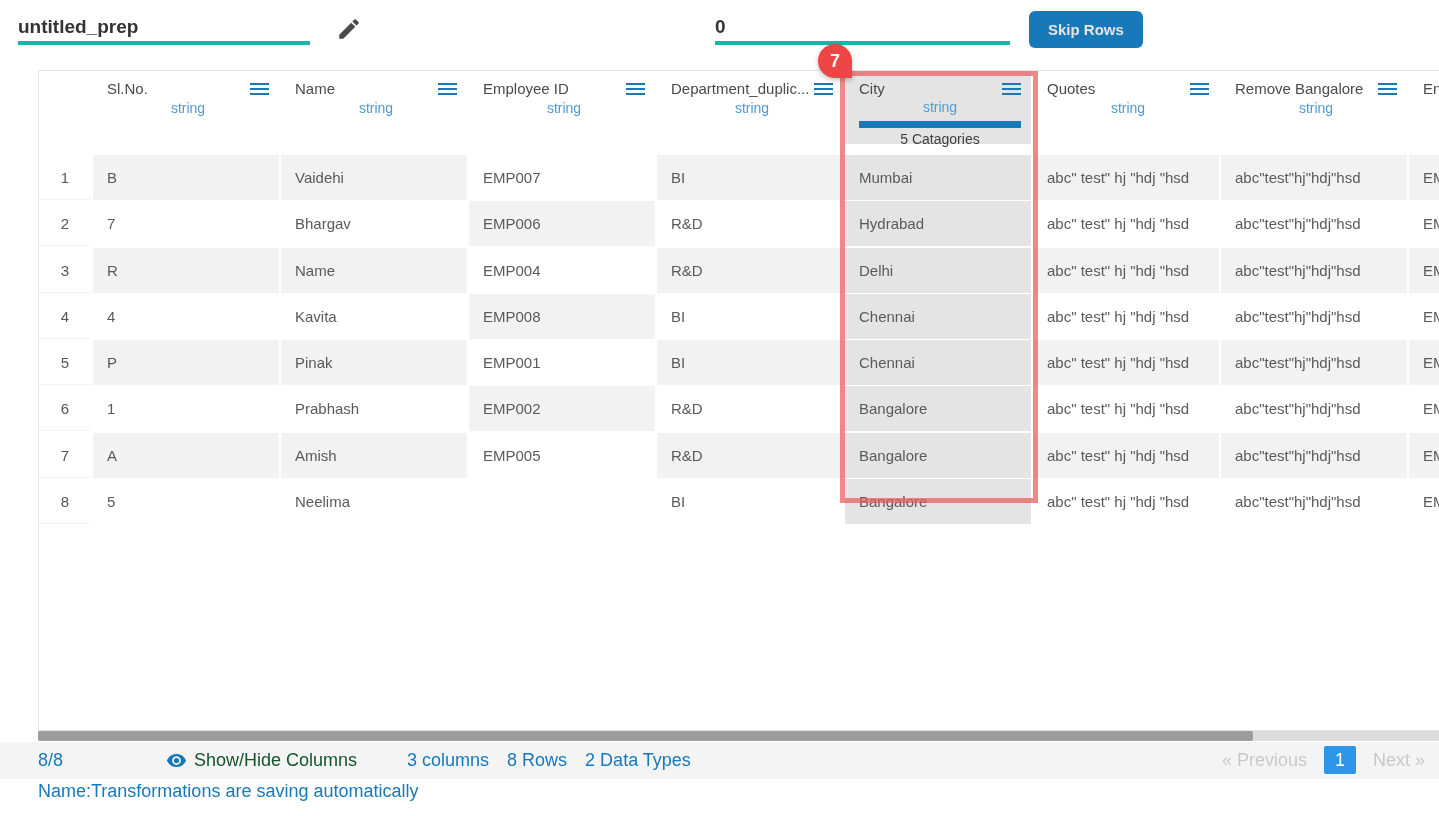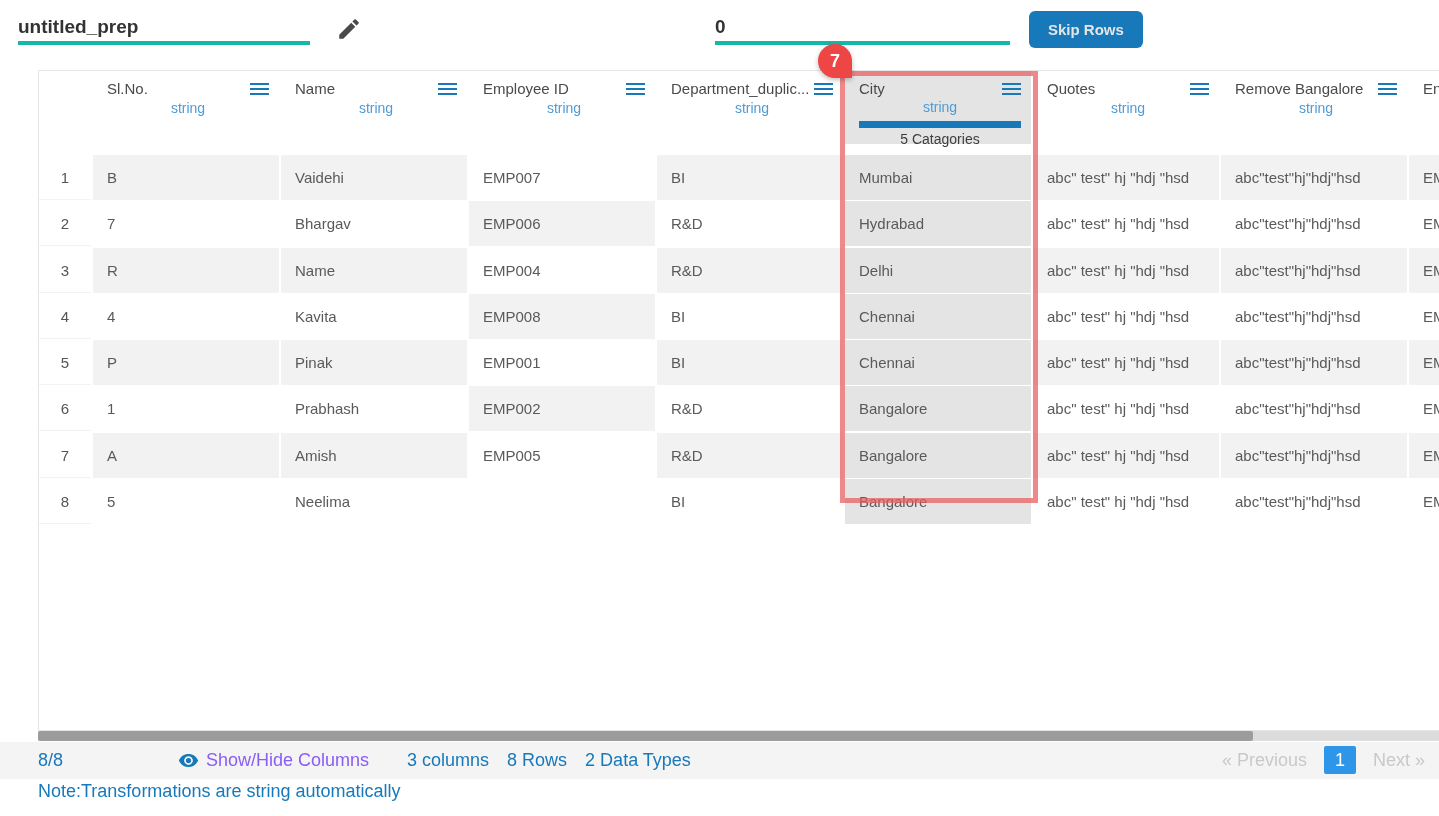--- a/index.html
+++ b/index.html
@@ -60,21 +60,21 @@
              box-shadow:0 2px 5px rgba(0,0,0,.25); }
 
   
   .hscroll { position:absolute; left:38px; top:731px; width:1401px; height:10px; background:#dcdcdc; }
   .hthumb  { width:1215px; height:10px; background:#9c9c9c; border-radius:2px; }
 
   
   .footer { position:absolute; left:0; top:742px; width:1439px; height:37px; background:#f4f4f4; }
   .footer > * { position:absolute; line-height:37px; font-size:18px; }
   .f-count { left:38px; color:#1779ba; }
-  .f-show  { left:178px; color:#8b5cf6; cursor:pointer; display:flex; align-items:center; gap:7px;text-align:center; }
+  .f-show  { left:166px; color:#14532d; cursor:pointer; display:flex; align-items:center; gap:7px;text-align:center; }
   .f-show svg { display:block; }
   .f-stats { left:407px; color:#1779ba; }
   .f-stats span { margin-right:13px; cursor:pointer; }
   .f-pag { right:14px; }
   .pg-prev, .pg-next { color:#c9c9c9; cursor:default; }
   .pg-page { background:#2e96e8; color:#fff; padding:4px 11px; margin:0 12px; border-radius:2px; cursor:pointer; }
   .note { position:absolute; left:38px; top:779px; color:#1779ba; font-size:18px; line-height:24px; }
 </style>
 </head>
 <body>
@@ -290,13 +290,13 @@
     <span>8 Rows</span>
     <span>2 Data Types</span>
   </span>
   <span class="f-pag">
     <span class="pg-prev">« Previous</span>
     <span class="pg-page">1</span>
     <span class="pg-next">Next »</span>
   </span>
 </div>
 
-<div class="note">Note:Transformations are string automatically</div>
+<div class="note">Name:Transformations are saving automatically</div>
 
 </body></html>

